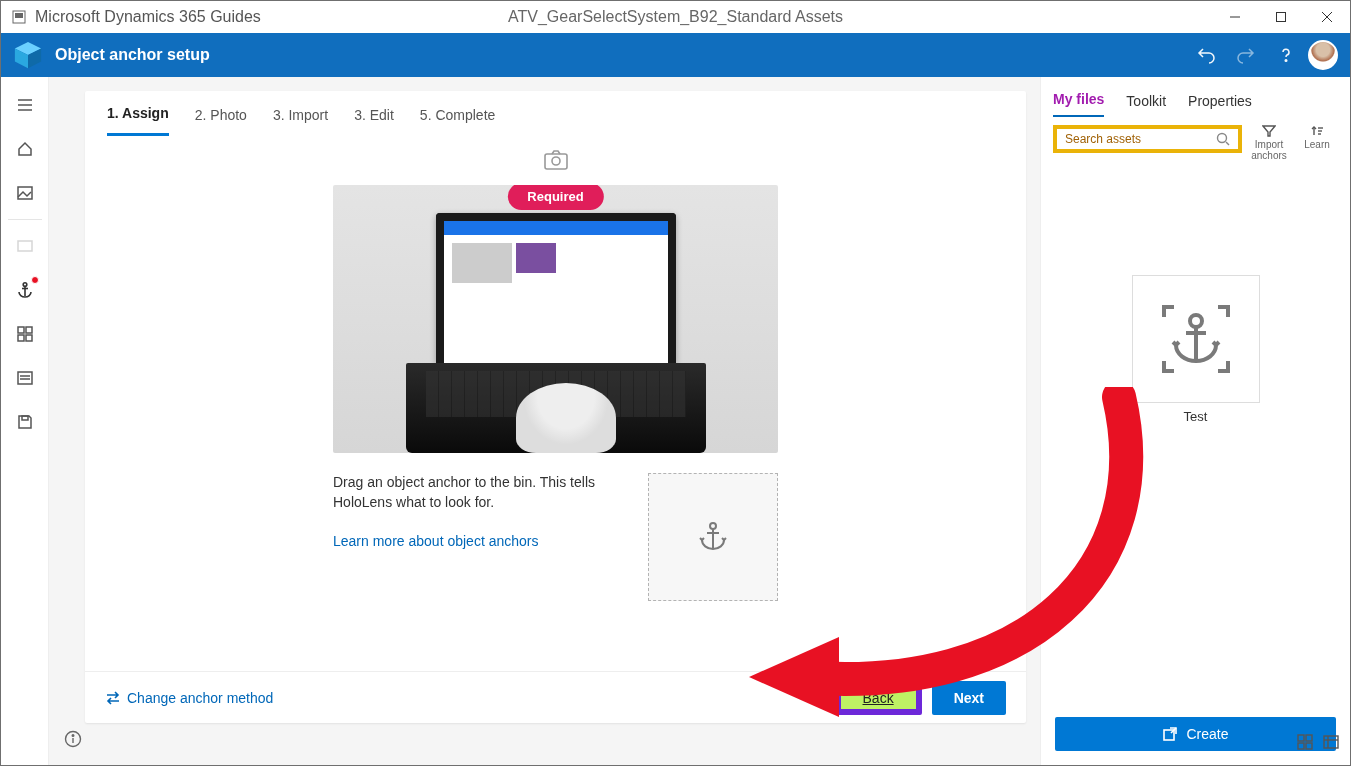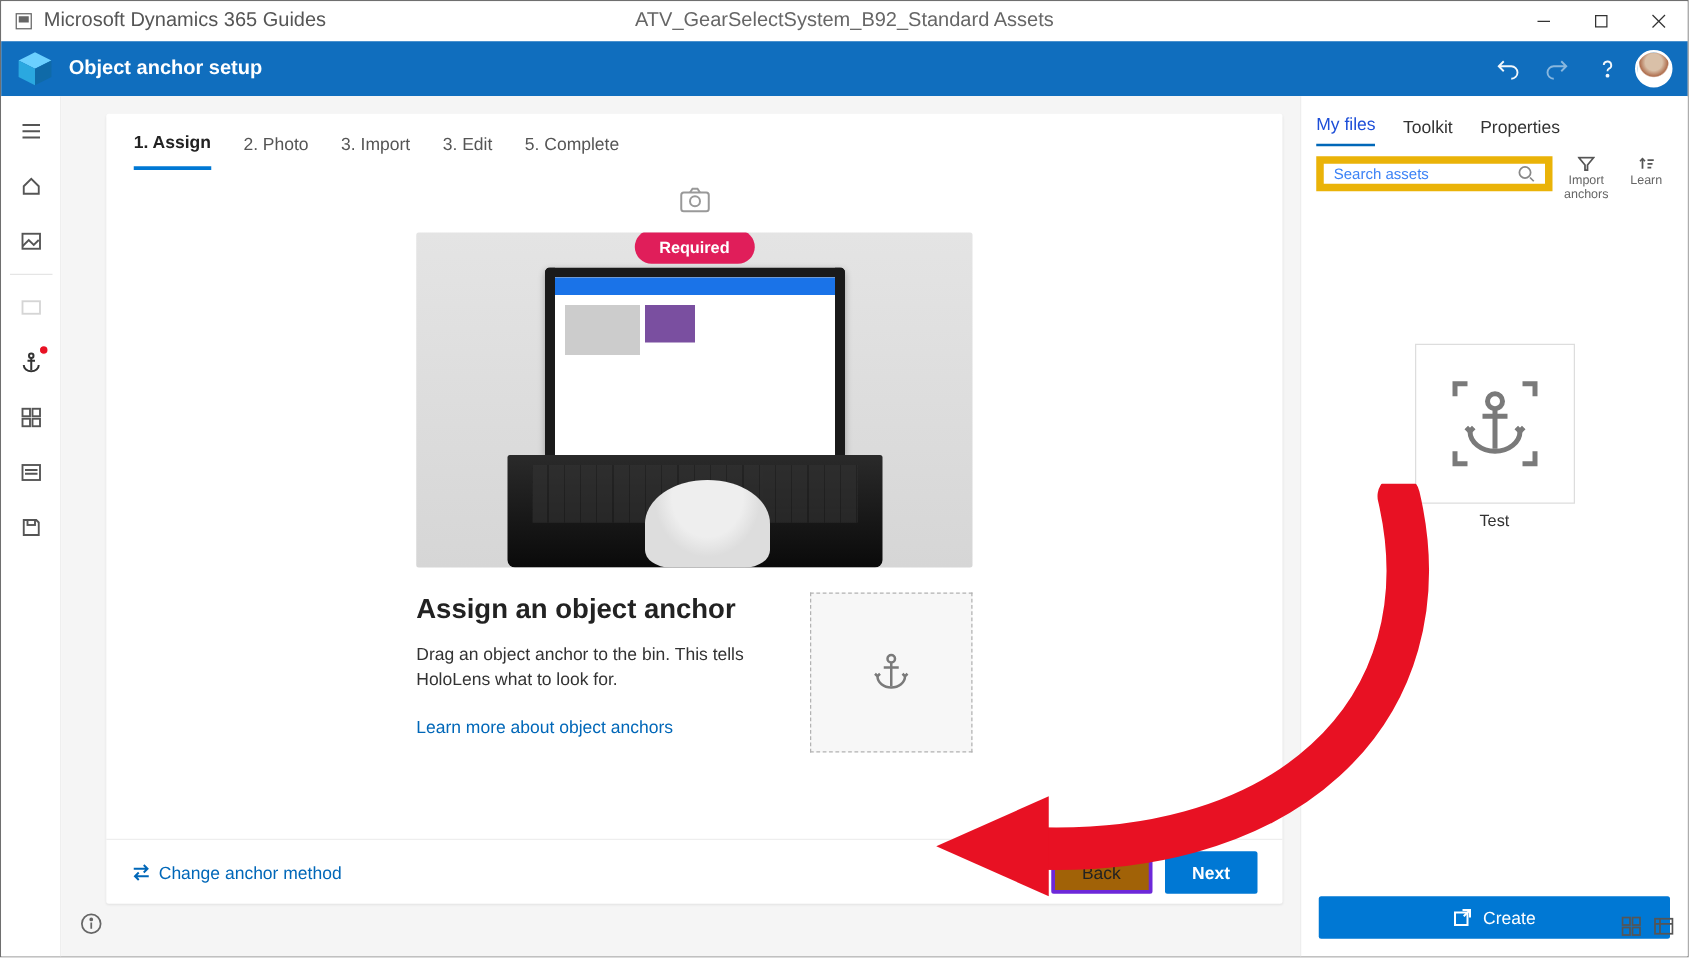--- a/index.html
+++ b/index.html
@@ -68,34 +68,34 @@
 .textcol a { color:#0067b8; font-size:14px; text-decoration:none; }
 
 .dropzone { width:130px; height:128px; border:1px dashed #b3b3b3; background:#f7f7f7; display:flex; align-items:center; justify-content:center; flex-shrink:0;}
 .dropzone svg{color:#7a7a7a;}
 
 
 .cardfooter { height:52px; border-top:1px solid #eee; display:flex; align-items:center; padding:0 20px; gap:10px;}
 .cardfooter .changelink { color:#0067b8; font-size:14px; display:flex; align-items:center; gap:6px;}
 .cardfooter .spacer { flex:1; }
 .btn { height:34px; padding:0 22px; font-size:14px; border-radius:2px; display:flex; align-items:center; justify-content:center; cursor:pointer;}
-.btn.secondary { background:#a16207; border:3px solid #6d28d9; color:#222;}
+.btn.secondary { background:#bef264; border:6px solid #6d28d9; color:#222;text-decoration:underline;}
 .btn.primary { background:#0078d4; color:#fff; font-weight:700;}
 
 
 .statusrow { height:32px; display:flex; align-items:center; padding-left:0px;}
 .statusrow .info { width:24px;height:24px;display:flex;align-items:center;justify-content:center;color:#666;}
 
 
 .rightpanel { width:310px; border-left:1px solid #eee; display:flex; flex-direction:column; background:#fff;}
 .rtabs { display:flex; gap:22px; height:40px; align-items:flex-end; padding:0 12px; }
 .rtabs .rtab { font-size:14px; color:#333; padding-bottom:8px;}
-.rtabs .rtab.active { color:#1d4ed8; border-bottom:2px solid #0067b8;}
+.rtabs .rtab.active { color:#a21caf; border-bottom:2px solid #0067b8;font-weight:bold;}
 .searchrow { display:flex; align-items:flex-start; gap:6px; padding:8px 12px 4px 12px;}
-.searchbox { flex:1; height:28px; border:6px solid #eab308; display:flex; align-items:center; padding:0 8px; font-size:12px; color:#3b82f6; justify-content:space-between;}
+.searchbox { flex:1; height:28px; border:4px solid #eab308; display:flex; align-items:center; padding:0 8px; font-size:12px; color:#a16207; justify-content:space-between;}
 .filterctl { width:42px; display:flex; flex-direction:column; align-items:center; font-size:10px; color:#666; line-height:1.1; text-align:center;}
 .filterctl svg{margin-bottom:2px;}
 .assetarea { flex:1; display:flex; align-items:flex-start; justify-content:center; padding-top:110px; position:relative;}
 .assetcard { width:128px; text-align:center; }
 .assetthumb { width:128px; height:128px; border:1px solid #ddd; display:flex; align-items:center; justify-content:center; background:#fff;}
 .assetthumb svg{color:#7a7a7a;}
 .assetname { font-size:13px; color:#333; margin-top:6px; text-align:center;}
 .createbar { padding:10px 14px 14px 14px; }
 .createbtn{ height:34px; background:#0078d4; color:#fff; display:flex; align-items:center; justify-content:center; font-size:14px; gap:8px; border-radius:2px;}
 .viewtoggle { position:absolute; right:12px; bottom:12px; display:flex; gap:10px; color:#555;}
@@ -258,21 +258,20 @@
               <div class="base">
                   <div class="keys"></div>
                   <div class="pad"></div>
                 </div>
             </div>
             <div class="hand"></div>
           </div>
 
           <div class="belowhero">
             <div class="textcol">
-              <h2>Assign an object anchor</h2>
               <p>Drag an object anchor to the bin. This tells HoloLens what to look for.</p>
               <a href="#">Learn more about object anchors</a>
             </div>
             <div class="dropzone">
               <svg width="34" height="34" viewBox="0 0 34 34" fill="none" stroke="currentColor" stroke-width="2">
                   <circle cx="17" cy="6" r="3"></circle>
                   <line x1="17" y1="9" x2="17" y2="28"></line>
                   <line x1="11" y1="13" x2="23" y2="13"></line>
                   <path d="M6 20 a11 9 0 0 0 22 0"></path>
                   <polyline points="4,18 6,20 8,18" fill="none"></polyline>

